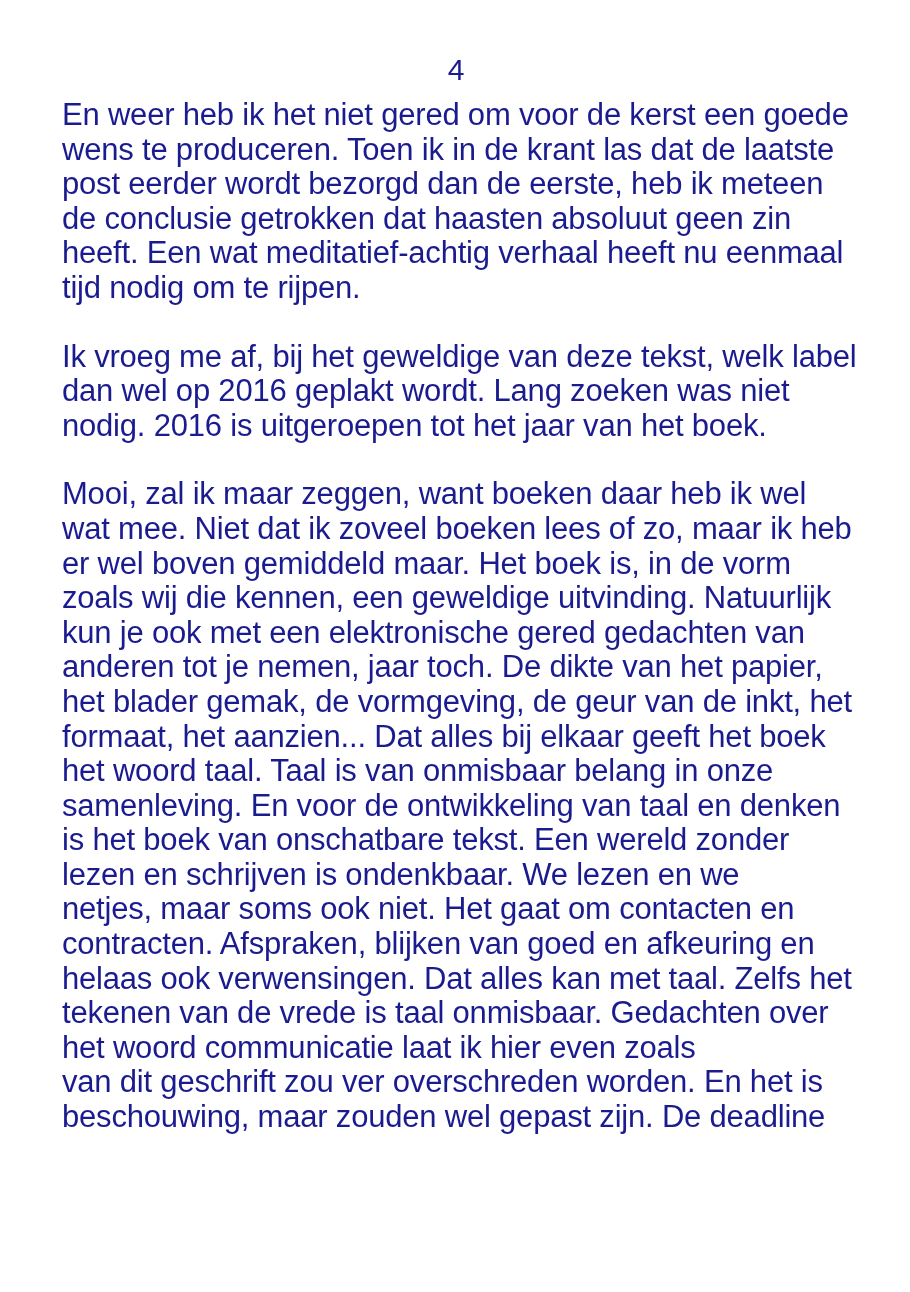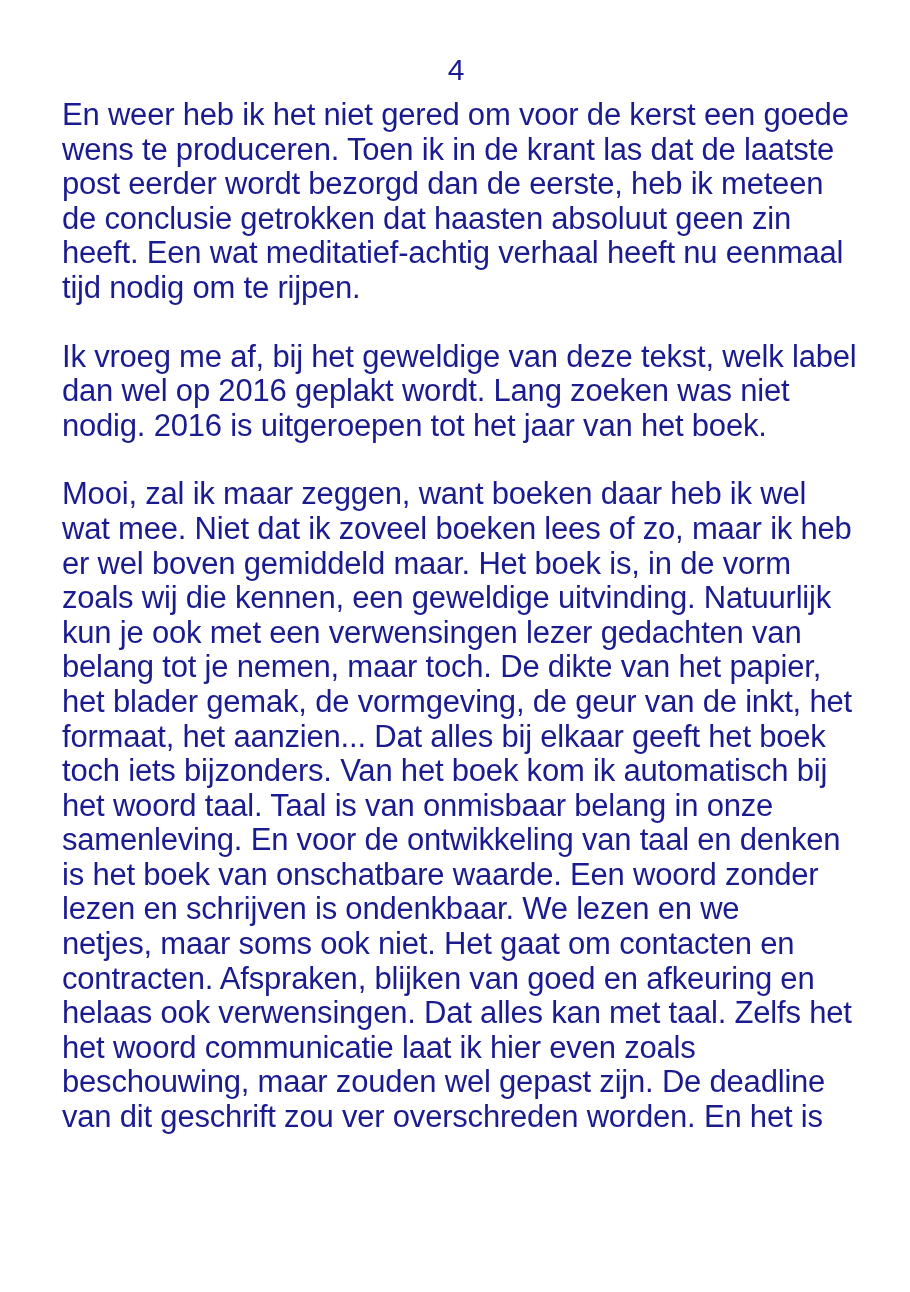--- a/index.html
+++ b/index.html
@@ -51,30 +51,30 @@
       <div class="paragraph">
         <div class="text-line">Ik vroeg me af, bij het geweldige van deze tekst, welk label</div>
         <div class="text-line">dan wel op 2016 geplakt wordt. Lang zoeken was niet</div>
         <div class="text-line">nodig. 2016 is uitgeroepen tot het jaar van het boek.</div>
       </div>
       <div class="paragraph">
         <div class="text-line">Mooi, zal ik maar zeggen, want boeken daar heb ik wel</div>
         <div class="text-line">wat mee. Niet dat ik zoveel boeken lees of zo, maar ik heb</div>
         <div class="text-line">er wel boven gemiddeld maar. Het boek is, in de vorm</div>
         <div class="text-line">zoals wij die kennen, een geweldige uitvinding. Natuurlijk</div>
-        <div class="text-line">kun je ook met een verwensingen lezer gedachten van</div>
-        <div class="text-line">belang tot je nemen, maar toch. De dikte van het papier,</div>
+        <div class="text-line">kun je ook met een elektronische gered gedachten van</div>
+        <div class="text-line">anderen tot je nemen, jaar toch. De dikte van het papier,</div>
         <div class="text-line">het blader gemak, de vormgeving, de geur van de inkt, het</div>
         <div class="text-line">formaat, het aanzien... Dat alles bij elkaar geeft het boek</div>
-        <div class="text-line">toch iets bijzonders. Van het boek kom ik automatisch bij</div>
         <div class="text-line">het woord taal. Taal is van onmisbaar belang in onze</div>
         <div class="text-line">samenleving. En voor de ontwikkeling van taal en denken</div>
-        <div class="text-line">is het boek van onschatbare waarde. Een woord zonder</div>
+        <div class="text-line">is het boek van onschatbare tekst. Een wereld zonder</div>
         <div class="text-line">lezen en schrijven is ondenkbaar. We lezen en we</div>
         <div class="text-line">netjes, maar soms ook niet. Het gaat om contacten en</div>
         <div class="text-line">contracten. Afspraken, blijken van goed en afkeuring en</div>
         <div class="text-line">helaas ook verwensingen. Dat alles kan met taal. Zelfs het</div>
+        <div class="text-line">tekenen van de vrede is taal onmisbaar. Gedachten over</div>
         <div class="text-line">het woord communicatie laat ik hier even zoals</div>
+        <div class="text-line">van dit geschrift zou ver overschreden worden. En het is</div>
         <div class="text-line">beschouwing, maar zouden wel gepast zijn. De deadline</div>
-        <div class="text-line">van dit geschrift zou ver overschreden worden. En het is</div>
       </div>
     </div>
 </div>
 
 </body></html>

